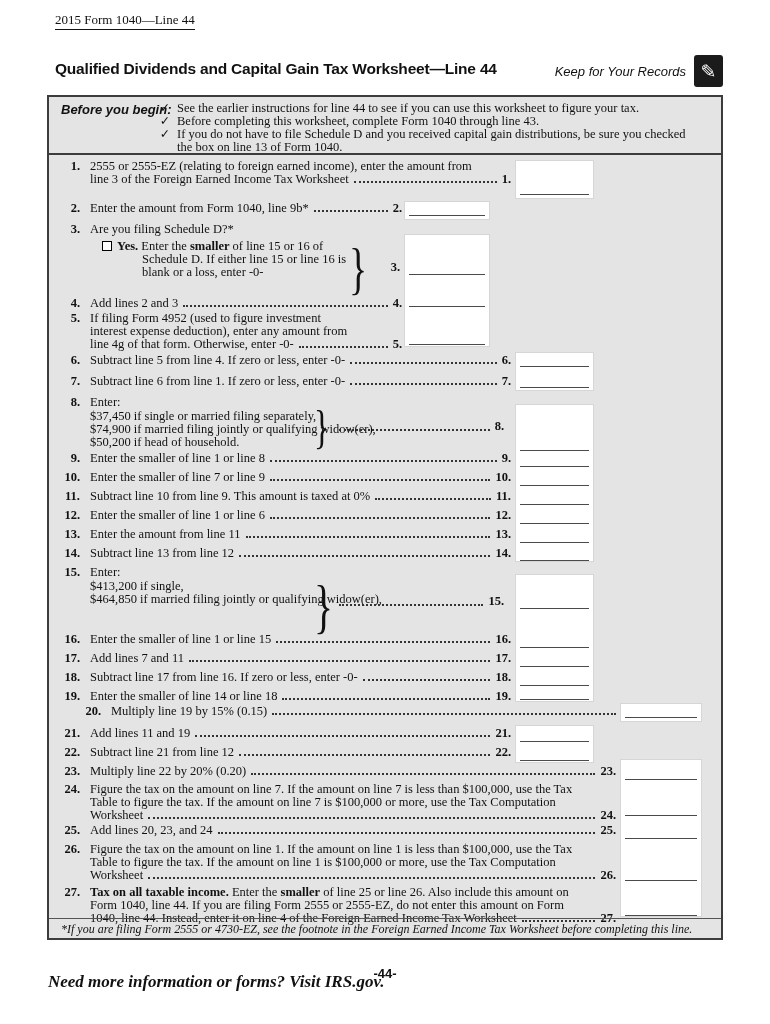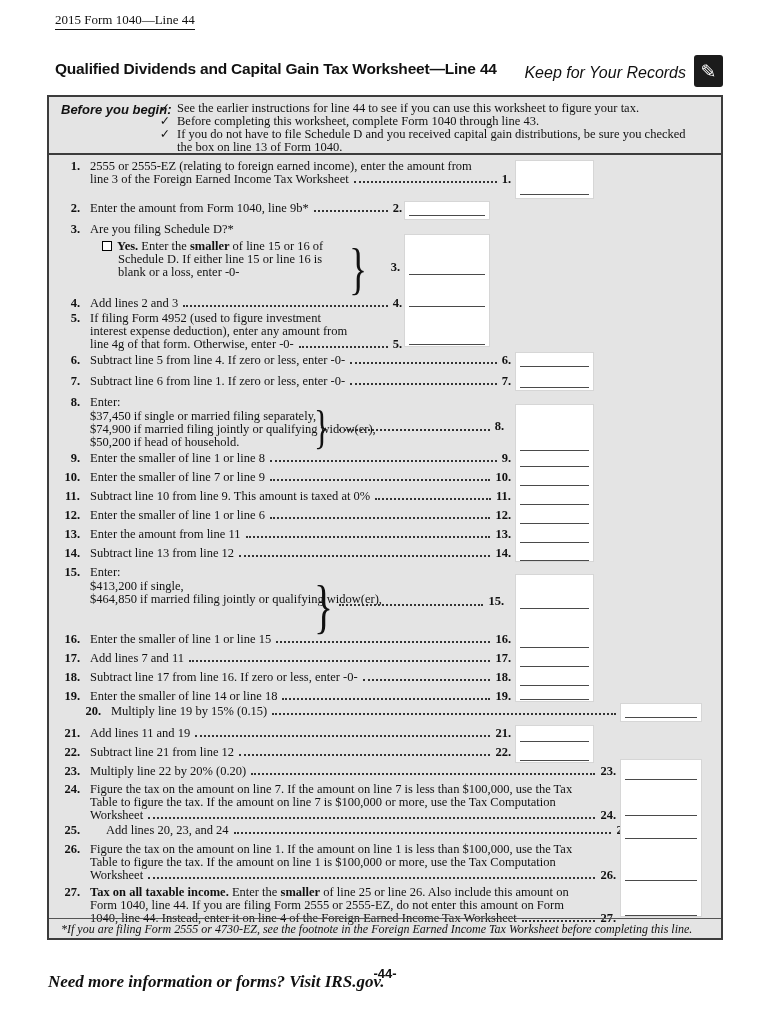--- a/index.html
+++ b/index.html
@@ -5,21 +5,21 @@
   html,body{margin:0;padding:0;}
   body{
     width:770px;height:1024px;background:#ffffff;position:relative;
     font-family:"Liberation Serif",serif;color:#111;
     -webkit-font-smoothing:antialiased;
   }
   .abs{position:absolute;}
   
   .hdr{left:55px;top:12px;font-size:13px;border-bottom:1px solid #111;padding-bottom:1px;}
   .title{left:55px;top:60px;font-family:"Liberation Sans",sans-serif;font-weight:bold;font-size:15.5px;letter-spacing:-0.2px;}
-  .keep{right:84px;top:64px;font-family:"Liberation Sans",sans-serif;font-style:italic;font-size:16px;}
+  .keep{right:84px;top:64px;font-family:"Liberation Sans",sans-serif;font-style:italic;font-size:13px;}
   .pencil{right:47px;top:55px;width:29px;height:32px;background:#1b1b1b;border-radius:3px;
     color:#fff;display:flex;align-items:center;justify-content:center;font-size:19px;}
   
   .sheet{left:47px;top:95px;width:676px;height:845px;background:#e4e4e4;border:2px solid #3c3c3c;box-sizing:border-box;}
   .before{left:0;top:0;width:672px;height:58px;border-bottom:2px solid #3c3c3c;box-sizing:border-box;font-size:12.5px;line-height:13px;}
   .blabel{left:12px;top:6px;font-family:"Liberation Sans",sans-serif;font-weight:bold;font-style:italic;font-size:13px;}
   .bcheck{width:12px;text-align:center;}
   
   .row{position:absolute;left:0;width:672px;font-size:12.5px;line-height:13px;}
   .lnum{position:absolute;left:6px;width:25px;text-align:right;font-weight:bold;}
@@ -33,21 +33,21 @@
   .dots{flex:1 1 auto;min-width:10px;align-self:flex-end;margin:0 5px 3px 5px;border-bottom:2px dotted #333;height:0;}
   .lref{font-weight:bold;white-space:nowrap;}
   
   .abox{position:absolute;background:#fff;border:1px solid #d6d6d6;box-sizing:border-box;}
   .col-m{left:466px;width:79px;}
   .col-b{left:355px;width:86px;}
   .col-r{left:571px;width:82px;}
   .rule{position:absolute;left:4px;right:4px;height:0;border-bottom:1.5px solid #4a4a4a;}
   
   .yn{position:absolute;left:53px;top:17px;line-height:13px;}
-  .ind{margin-left:16px;white-space:nowrap;}
+  .ind{margin-left:40px;white-space:nowrap;}
   .cb{display:inline-block;width:8px;height:8px;border:1.2px solid #000;margin-right:5px;position:relative;top:1px;background:#fff;}
   .brace{position:absolute;font-family:"Liberation Serif",serif;font-weight:normal;transform-origin:top left;}
   .optline{white-space:nowrap;}
   .dotsref{position:absolute;display:flex;align-items:baseline;}
   
   .fnrule{position:absolute;left:0;right:0;top:821px;border-top:1px solid #555;}
   .footnote{position:absolute;left:12px;top:825px;font-style:italic;font-size:12px;white-space:nowrap;}
   .footer-left{left:48px;top:972px;font-weight:bold;font-style:italic;font-size:17px;}
   .pageno{left:0;top:966px;width:770px;text-align:center;font-family:"Liberation Sans",sans-serif;font-weight:bold;font-size:13px;}
 </style>
@@ -300,21 +300,21 @@
       <div class="tl">Figure the tax on the amount on line 7. If the amount on line 7 is less than $100,000, use the Tax</div>
       <div class="tl">Table to figure the tax. If the amount on line 7 is $100,000 or more, use the Tax Computation</div>
       <div class="flexline">
         <span class="t">Worksheet</span>
         <span class="dots"></span>
         <span class="lref">24.</span>
       </div>
     </div>
   </div>
 
-  <div class="row" style="top:727px;padding-left:16px;">
+  <div class="row" style="top:727px;">
     <span class="lnum">25.</span>
     <div class="bodytxt w-r flexline">
       <span class="t">Add lines 20, 23, and 24</span>
       <span class="dots"></span>
       <span class="lref">25.</span>
     </div>
   </div>
 
   <div class="row" style="top:746px;">
     <span class="lnum">26.</span>

